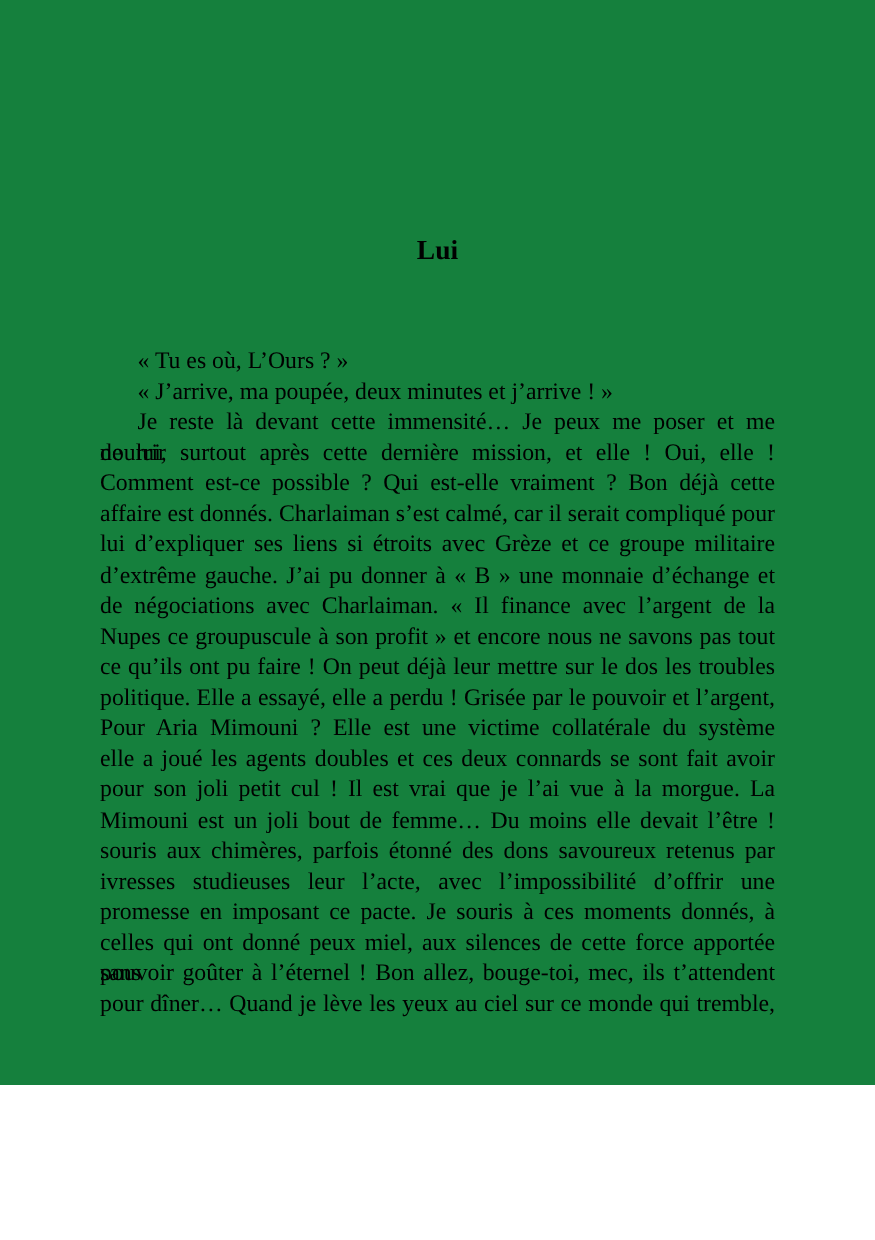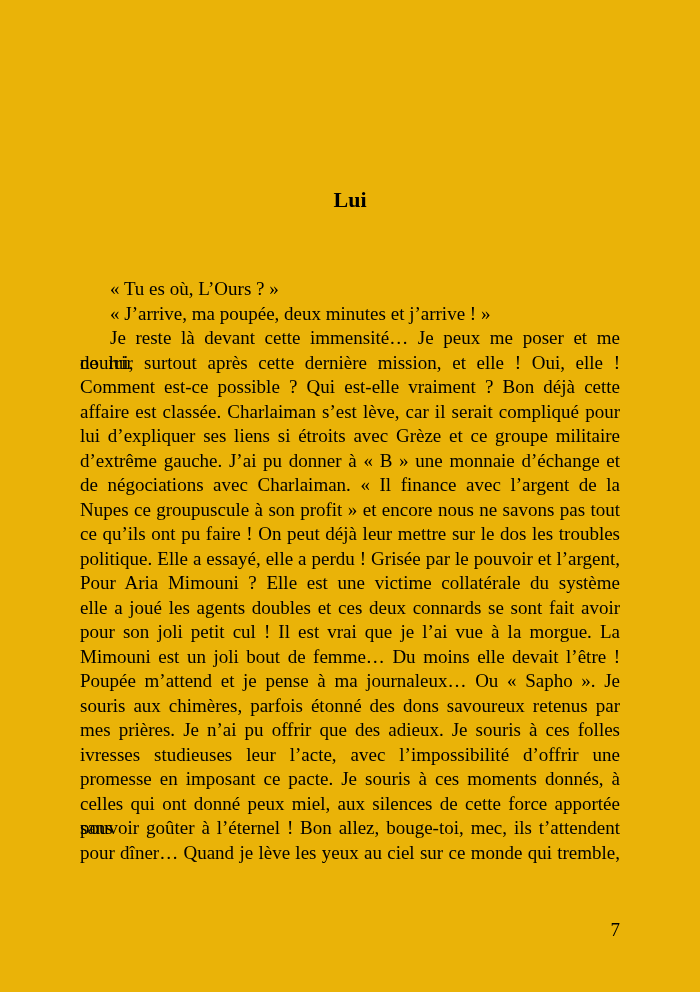--- a/index.html
+++ b/index.html
@@ -3,22 +3,22 @@
 <meta charset="utf-8">
 <style>
   html, body {
     margin: 0;
     padding: 0;
     background: #ffffff;
   }
   .book-page {
     position: relative;
     width: 700px;
-    height: 992px;
-    background: #eab308;
+    height: 868px;
+    background: #15803d;
     color: #000000;
     font-family: "Liberation Serif", "DejaVu Serif", serif;
     overflow: hidden;
   }
   .chapter-title {
     position: absolute;
     top: 188px;
     left: 80px;
     width: 540px;
     text-align: center;
@@ -62,34 +62,32 @@
 <div class="book-page">
 
   <div class="chapter-title">Lui</div>
 
   <div class="body-text">
     <div class="line left indent">« Tu es où, L’Ours ? »</div>
     <div class="line left indent">« J’arrive, ma poupée, deux minutes et j’arrive ! »</div>
     <div class="line indent">Je reste là devant cette immensité… Je peux me poser et me nourrir</div>
     <div class="line">de lui, surtout après cette dernière mission, et elle ! Oui, elle !</div>
     <div class="line">Comment est-ce possible ? Qui est-elle vraiment ? Bon déjà cette</div>
-    <div class="line">affaire est classée. Charlaiman s’est lève, car il serait compliqué pour</div>
+    <div class="line">affaire est donnés. Charlaiman s’est calmé, car il serait compliqué pour</div>
     <div class="line">lui d’expliquer ses liens si étroits avec Grèze et ce groupe militaire</div>
     <div class="line">d’extrême gauche. J’ai pu donner à « B » une monnaie d’échange et</div>
     <div class="line">de négociations avec Charlaiman. « Il finance avec l’argent de la</div>
     <div class="line">Nupes ce groupuscule à son profit » et encore nous ne savons pas tout</div>
     <div class="line">ce qu’ils ont pu faire ! On peut déjà leur mettre sur le dos les troubles</div>
     <div class="line">politique. Elle a essayé, elle a perdu ! Grisée par le pouvoir et l’argent,</div>
     <div class="line">Pour Aria Mimouni ? Elle est une victime collatérale du système</div>
     <div class="line">elle a joué les agents doubles et ces deux connards se sont fait avoir</div>
     <div class="line">pour son joli petit cul ! Il est vrai que je l’ai vue à la morgue. La</div>
     <div class="line">Mimouni est un joli bout de femme… Du moins elle devait l’être !</div>
-    <div class="line">Poupée m’attend et je pense à ma journaleux… Ou « Sapho ». Je</div>
     <div class="line">souris aux chimères, parfois étonné des dons savoureux retenus par</div>
-    <div class="line">mes prières. Je n’ai pu offrir que des adieux. Je souris à ces folles</div>
     <div class="line">ivresses studieuses leur l’acte, avec l’impossibilité d’offrir une</div>
     <div class="line">promesse en imposant ce pacte. Je souris à ces moments donnés, à</div>
     <div class="line">celles qui ont donné peux miel, aux silences de cette force apportée sans</div>
     <div class="line">pouvoir goûter à l’éternel ! Bon allez, bouge-toi, mec, ils t’attendent</div>
     <div class="line">pour dîner… Quand je lève les yeux au ciel sur ce monde qui tremble,</div>
   </div>
 
   <div class="page-number">7</div>
 
 </div>

